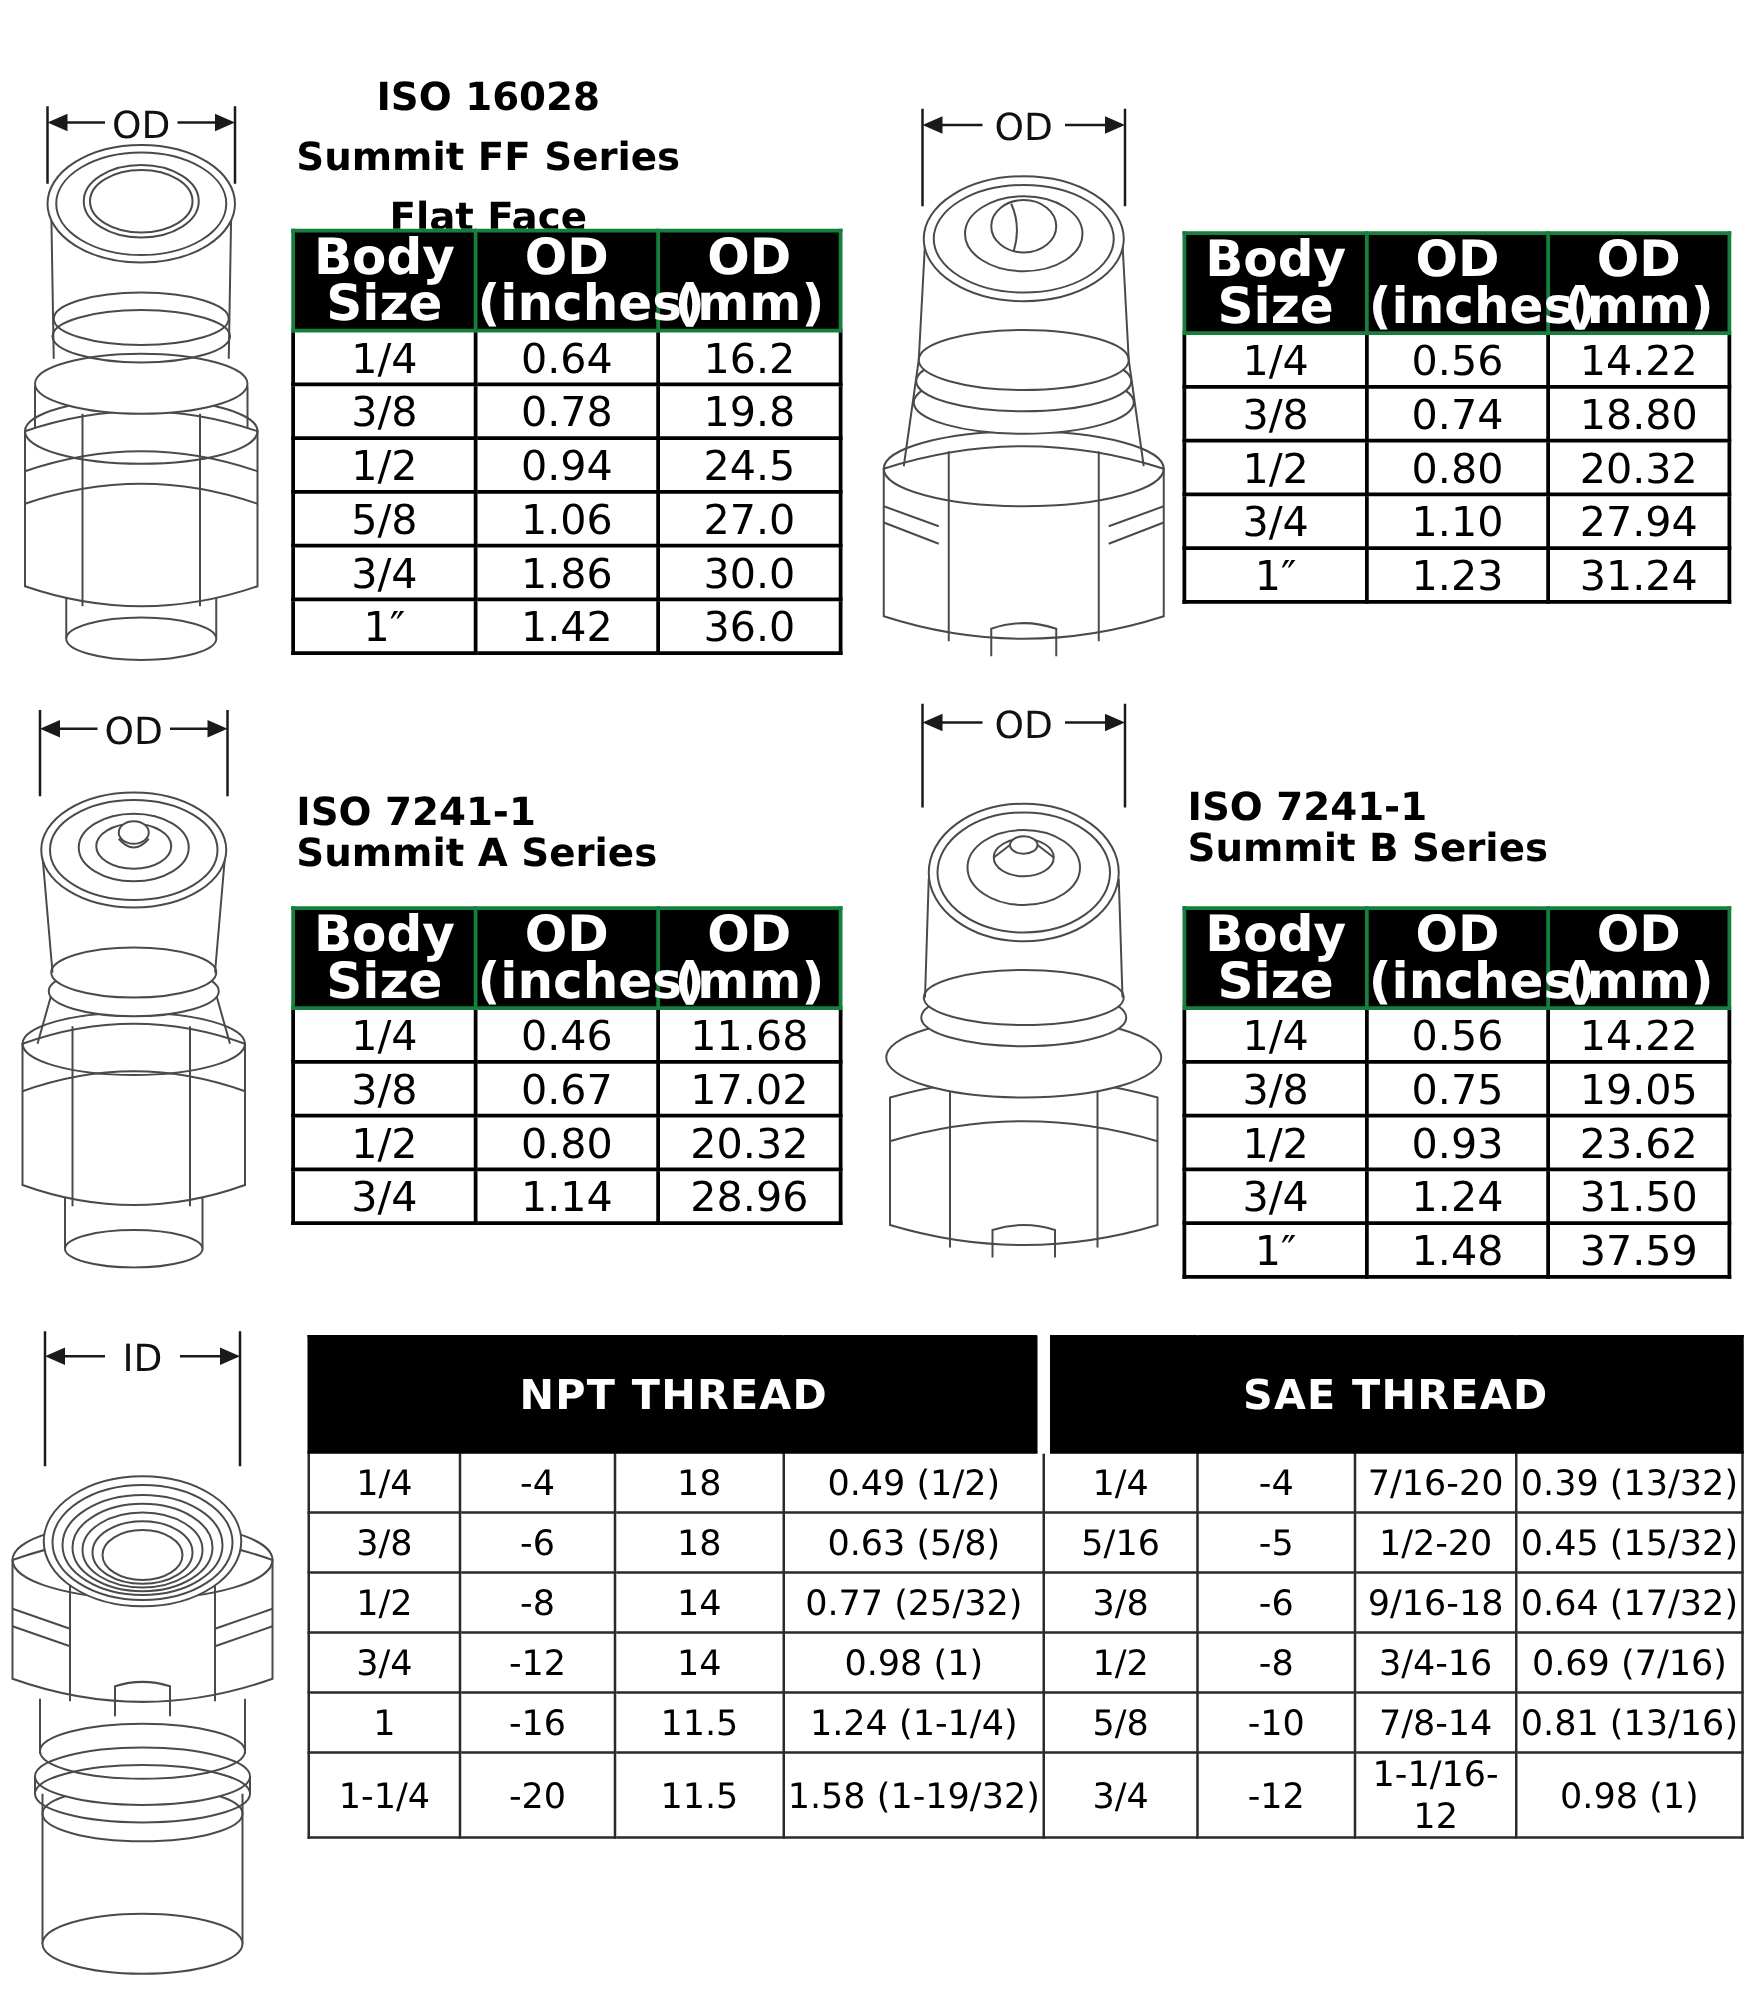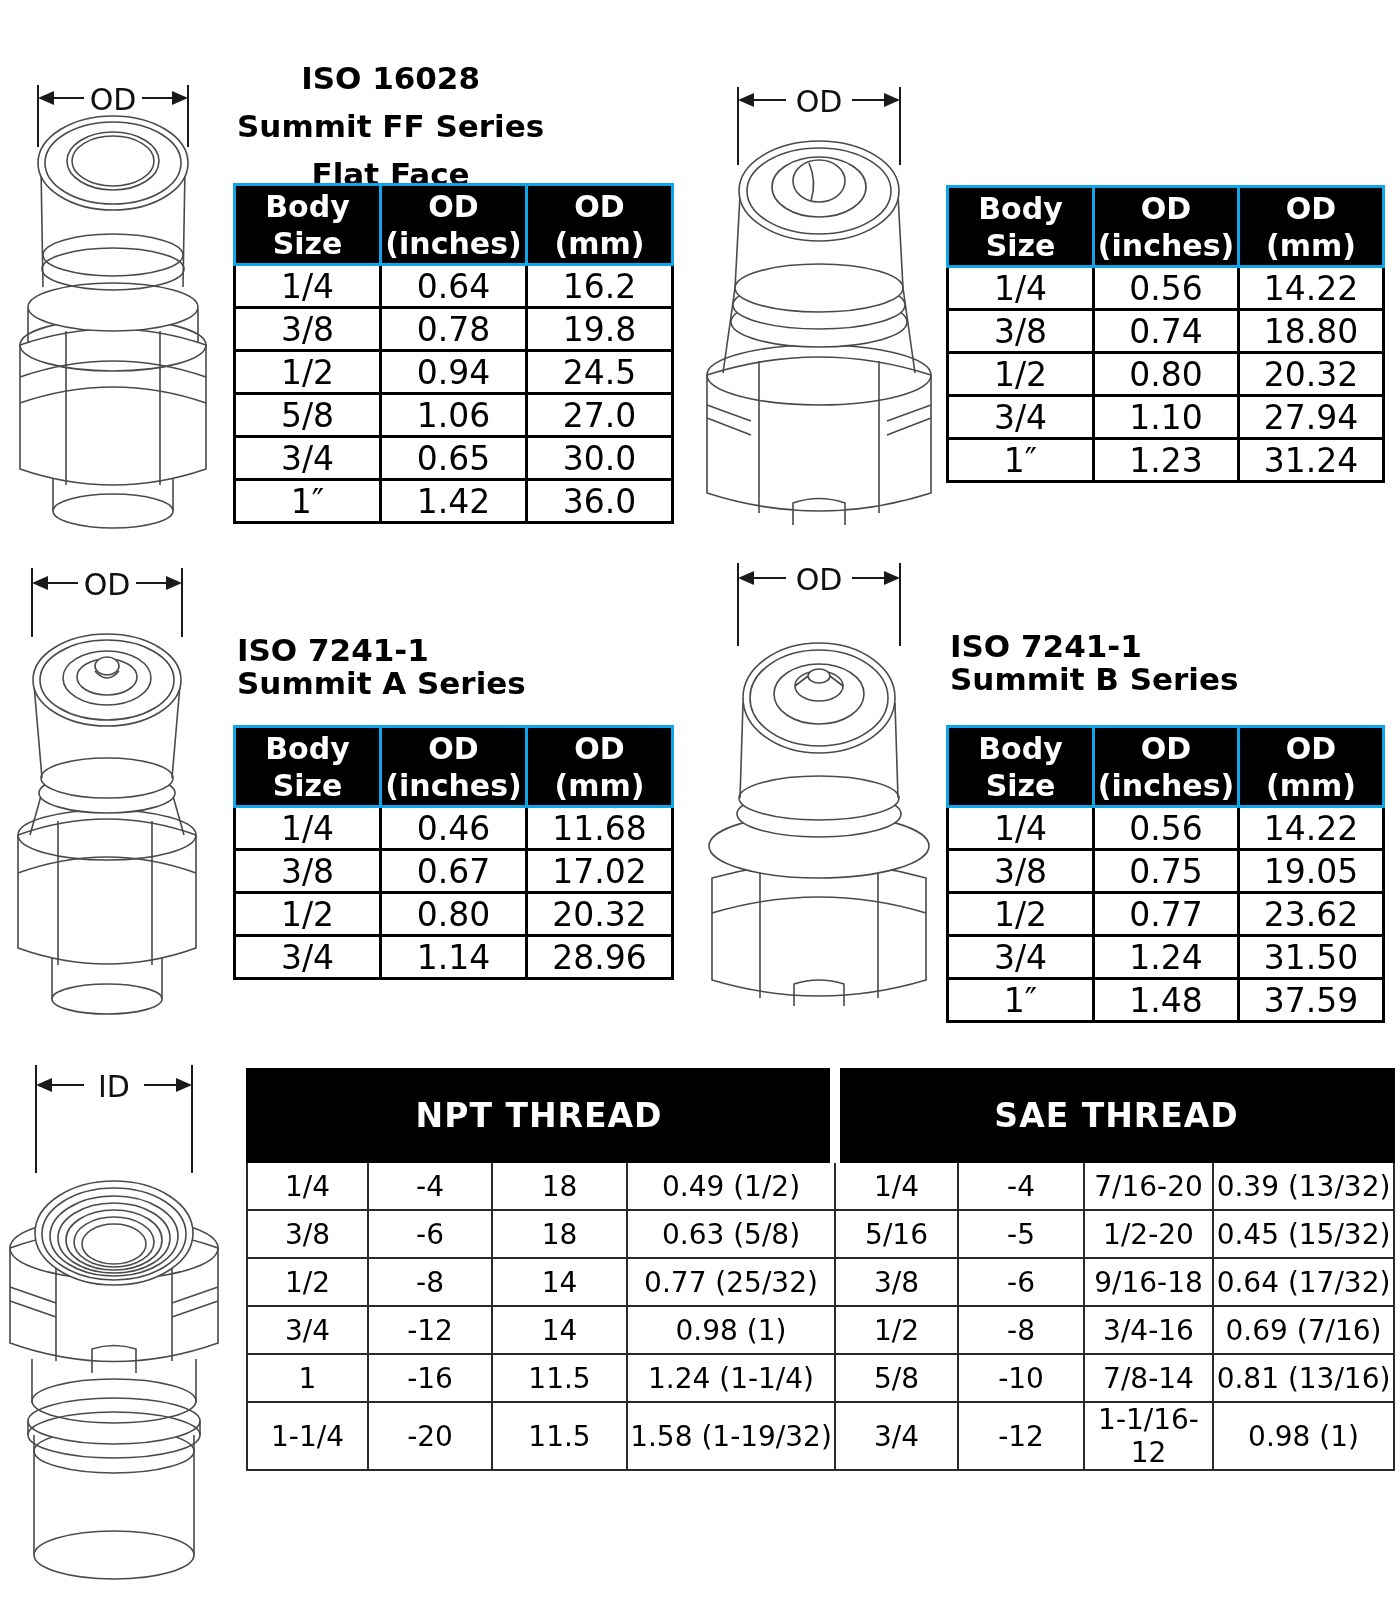--- a/index.html
+++ b/index.html
@@ -3,21 +3,21 @@
 <meta charset="utf-8">
 <style>
   html,body{margin:0;padding:0;background:#fff;}
   body{width:1400px;height:1600px;position:relative;font-family:"DejaVu Sans","Liberation Sans",sans-serif;color:#000;}
   #page{position:absolute;left:0;top:0;width:1400px;height:1600px;background:#fff;overflow:hidden;}
   .abs{position:absolute;}
   .titles{font-weight:bold;white-space:pre-line;color:#000;}
   .titles.loose{font-size:31px;line-height:48px;text-align:center;}
   .titles.tight{font-size:31px;line-height:33px;}
   table.spec{position:absolute;border-collapse:collapse;table-layout:fixed;background:#fff;}
-  table.spec th{background:#000;color:#fff;font-weight:bold;font-size:30px;line-height:37px;white-space:pre-line;height:77px;border:3px solid #0ea5e9;padding:0;text-align:center;vertical-align:middle;}
+  table.spec th{background:#000;color:#fff;font-weight:bold;font-size:40px;line-height:37px;white-space:pre-line;height:77px;border:3px solid #15803d;padding:0;text-align:center;vertical-align:middle;}
   table.spec td{border:3px solid #000;height:40px;text-align:center;vertical-align:middle;font-size:33px;padding:0;background:#fff;}
   table.thread{position:absolute;border-collapse:collapse;table-layout:fixed;background:#fff;}
   table.thread th.band{background:#000;color:#fff;font-weight:bold;font-size:33px;height:91px;border:2px solid #000;padding:0;text-align:center;vertical-align:middle;letter-spacing:1px;margin-top:36px;}
   table.thread th.band.band-sae{border-left:10px solid #fff;}
   table.thread th.sub{background:#fff;color:#000;font-weight:normal;font-size:27px;line-height:33px;white-space:pre-line;height:81px;border:2px solid #2a2a2a;padding:0;text-align:center;vertical-align:middle;}
   table.thread td{border:2px solid #2a2a2a;height:46px;text-align:center;vertical-align:middle;font-size:28px;padding:0;background:#fff;}
   svg .ln{fill:none;stroke:#4a4a4a;stroke-width:1.6;}
   svg .fl{fill:#fff;stroke:#4a4a4a;stroke-width:1.6;}
   svg .dim{stroke:#1a1a1a;stroke-width:2;fill:none;}
   svg .arr{fill:#1a1a1a;stroke:none;}
@@ -232,21 +232,21 @@
           <td>0.94</td>
           <td>24.5</td>
         </tr>
       <tr>
           <td>5/8</td>
           <td>1.06</td>
           <td>27.0</td>
         </tr>
       <tr>
           <td>3/4</td>
-          <td>0.65</td>
+          <td>1.86</td>
           <td>30.0</td>
         </tr>
       <tr>
           <td>1″</td>
           <td>1.42</td>
           <td>36.0</td>
         </tr>
     </tbody>
   </table>
 
@@ -357,21 +357,21 @@
           <td>0.56</td>
           <td>14.22</td>
         </tr>
       <tr>
           <td>3/8</td>
           <td>0.75</td>
           <td>19.05</td>
         </tr>
       <tr>
           <td>1/2</td>
-          <td>0.77</td>
+          <td>0.93</td>
           <td>23.62</td>
         </tr>
       <tr>
           <td>3/4</td>
           <td>1.24</td>
           <td>31.50</td>
         </tr>
       <tr>
           <td>1″</td>
           <td>1.48</td>

